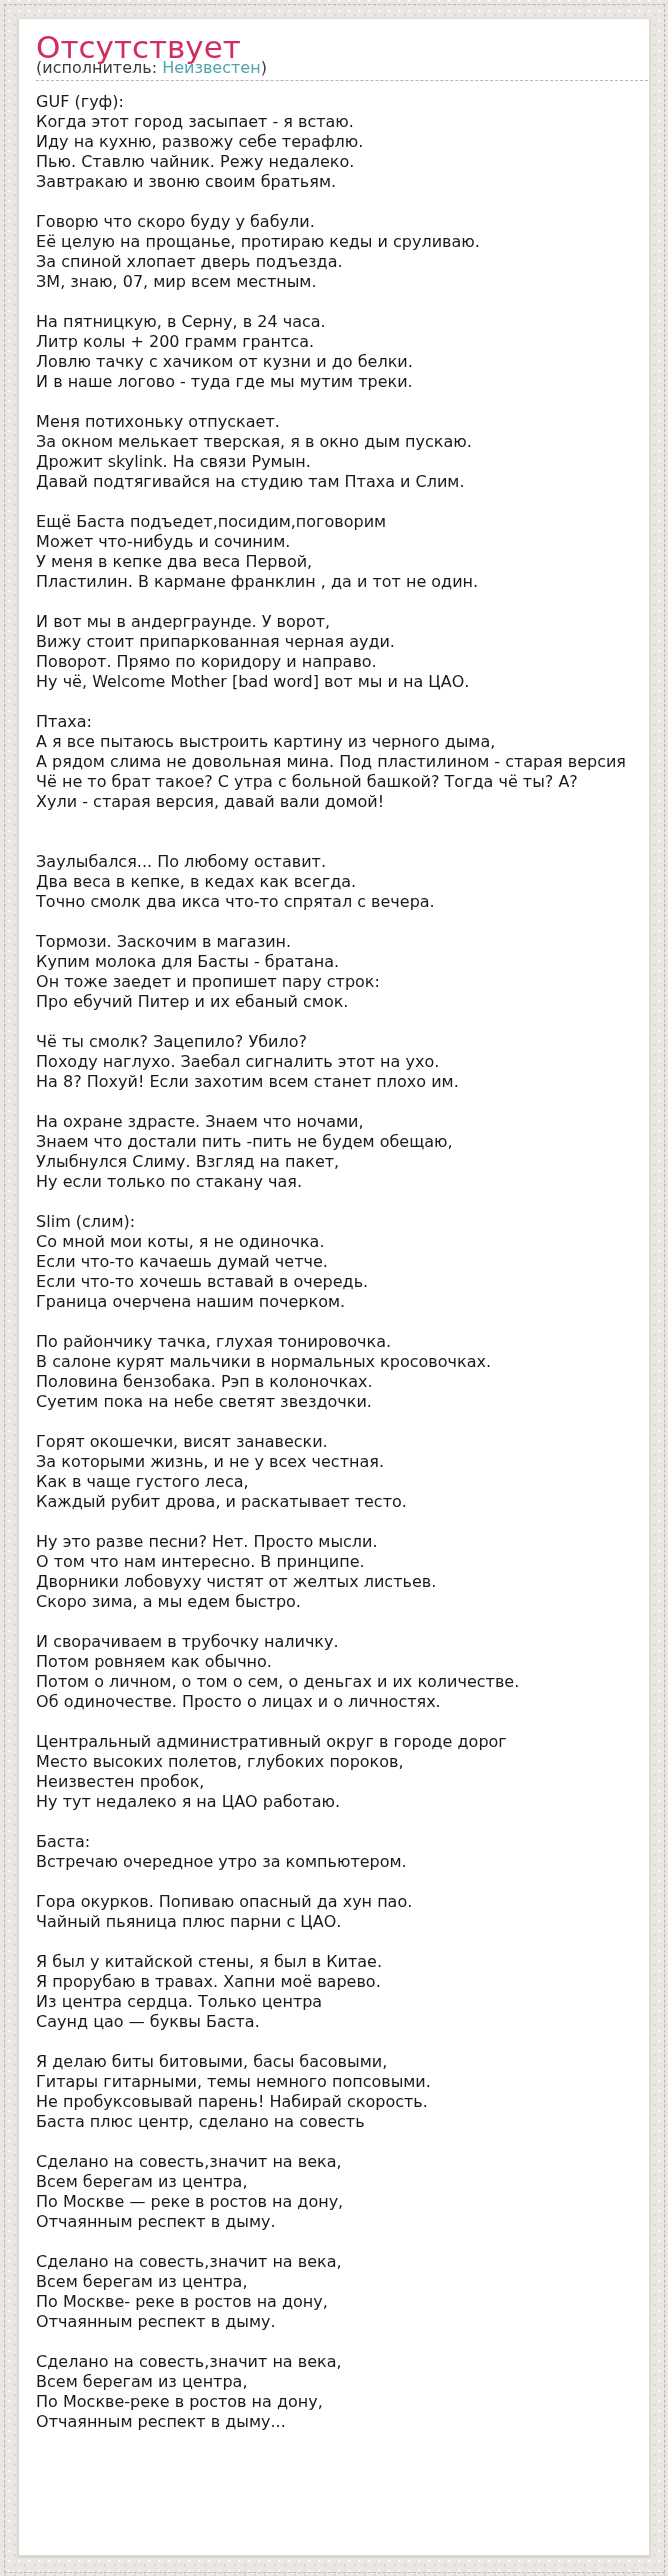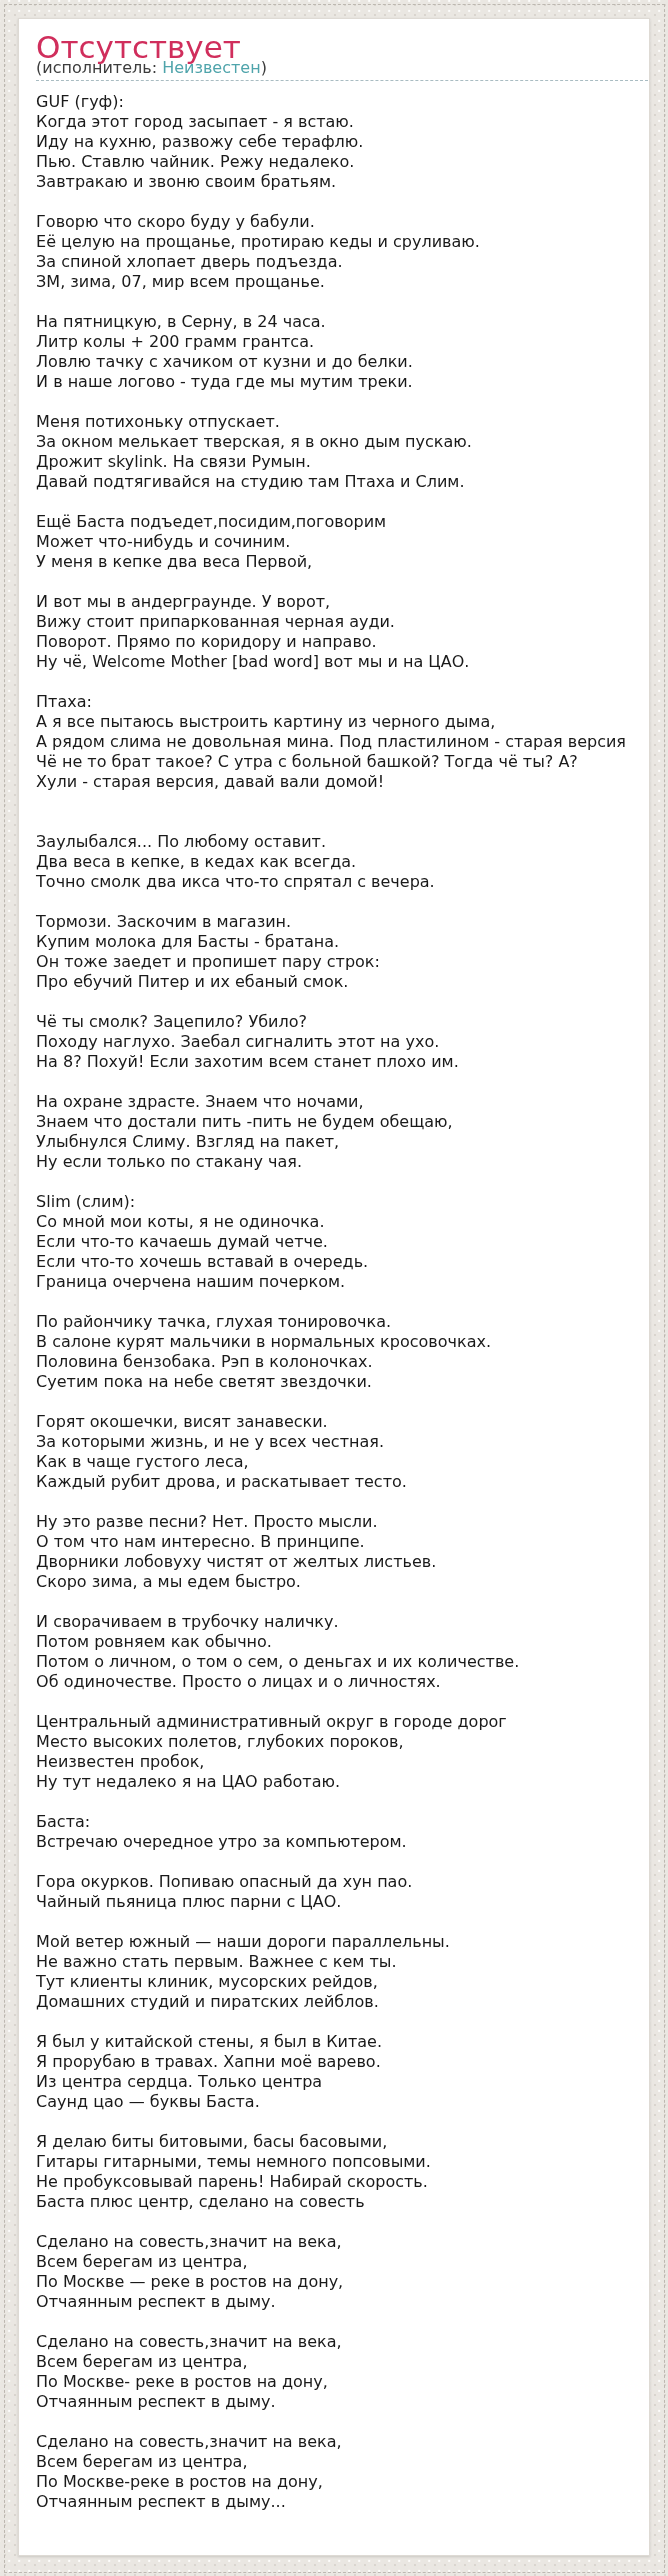--- a/index.html
+++ b/index.html
@@ -63,38 +63,37 @@
 </head>
 <body>
 
 <div class="stitch"></div>
 
 <div class="card">
   <h1 class="song-title" style="color: rgb(208, 46, 92);">Отсутствует</h1>
   <div class="artist-line"><span>(исполнитель: </span><a class="artist-link" style="color: rgb(79, 164, 171);">Неизвестен</a><span>)</span></div>
   <div class="lyrics">
       <p class="stanza"><span>GUF (гуф):</span><br><span>Когда этот город засыпает - я встаю.</span><br><span>Иду на кухню, развожу себе терафлю.</span><br><span>Пью. Ставлю чайник. Режу недалеко.</span><br><span>Завтракаю и звоню своим братьям.</span></p>
-      <p class="stanza"><span>Говорю что скоро буду у бабули.</span><br><span>Её целую на прощанье, протираю кеды и сруливаю.</span><br><span>За спиной хлопает дверь подъезда.</span><br><span>ЗМ, зима, 07, мир всем прощанье.</span></p>
+      <p class="stanza"><span>Говорю что скоро буду у бабули.</span><br><span>Её целую на прощанье, протираю кеды и сруливаю.</span><br><span>За спиной хлопает дверь подъезда.</span><br><span>ЗМ, знаю, 07, мир всем местным.</span></p>
       <p class="stanza"><span>На пятницкую, в Серну, в 24 часа.</span><br><span>Литр колы + 200 грамм грантса.</span><br><span>Ловлю тачку с хачиком от кузни и до белки.</span><br><span>И в наше логово - туда где мы мутим треки.</span></p>
       <p class="stanza"><span>Меня потихоньку отпускает.</span><br><span>За окном мелькает тверская, я в окно дым пускаю.</span><br><span>Дрожит skylink. На связи Румын.</span><br><span>Давай подтягивайся на студию там Птаха и Слим.</span></p>
-      <p class="stanza"><span>Ещё Баста подъедет,посидим,поговорим</span><br><span>Может что-нибудь и сочиним.</span><br><span>У меня в кепке два веса Первой,</span><br></p>
+      <p class="stanza"><span>Ещё Баста подъедет,посидим,поговорим</span><br><span>Может что-нибудь и сочиним.</span><br><span>У меня в кепке два веса Первой,</span><br><span>Пластилин. В кармане франклин , да и тот не один.</span></p>
       <p class="stanza"><span>И вот мы в андерграунде. У ворот,</span><br><span>Вижу стоит припаркованная черная ауди.</span><br><span>Поворот. Прямо по коридору и направо.</span><br><span>Ну чё, Welcome Mother [bad word] вот мы и на ЦАО.</span></p>
       <p class="stanza"><span>Птаха:</span><br><span>А я все пытаюсь выстроить картину из черного дыма,</span><br><span>А рядом слима не довольная мина. Под пластилином - старая версия</span><br><span>Чё не то брат такое? С утра с больной башкой? Тогда чё ты? А?</span><br><span>Хули - старая версия, давай вали домой!</span></p>
       <p class="stanza"><br><span>Заулыбался... По любому оставит.</span><br><span>Два веса в кепке, в кедах как всегда.</span><br><span>Точно смолк два икса что-то спрятал с вечера.</span></p>
       <p class="stanza"><span>Тормози. Заскочим в магазин.</span><br><span>Купим молока для Басты - братана.</span><br><span>Он тоже заедет и пропишет пару строк:</span><br><span>Про ебучий Питер и их ебаный смок.</span></p>
       <p class="stanza"><span>Чё ты смолк? Зацепило? Убило?</span><br><span>Походу наглухо. Заебал сигналить этот на ухо.</span><br><span>На 8? Похуй! Если захотим всем станет плохо им.</span></p>
       <p class="stanza"><span>На охране здрасте. Знаем что ночами,</span><br><span>Знаем что достали пить -пить не будем обещаю,</span><br><span>Улыбнулся Слиму. Взгляд на пакет,</span><br><span>Ну если только по стакану чая.</span></p>
       <p class="stanza"><span>Slim (слим):</span><br><span>Со мной мои коты, я не одиночка.</span><br><span>Если что-то качаешь думай четче.</span><br><span>Если что-то хочешь вставай в очередь.</span><br><span>Граница очерчена нашим почерком.</span></p>
       <p class="stanza"><span>По райончику тачка, глухая тонировочка.</span><br><span>В салоне курят мальчики в нормальных кросовочках.</span><br><span>Половина бензобака. Рэп в колоночках.</span><br><span>Суетим пока на небе светят звездочки.</span></p>
       <p class="stanza"><span>Горят окошечки, висят занавески.</span><br><span>За которыми жизнь, и не у всех честная.</span><br><span>Как в чаще густого леса,</span><br><span>Каждый рубит дрова, и раскатывает тесто.</span></p>
       <p class="stanza"><span>Ну это разве песни? Нет. Просто мысли.</span><br><span>О том что нам интересно. В принципе.</span><br><span>Дворники лобовуху чистят от желтых листьев.</span><br><span>Скоро зима, а мы едем быстро.</span></p>
       <p class="stanza"><span>И сворачиваем в трубочку наличку.</span><br><span>Потом ровняем как обычно.</span><br><span>Потом о личном, о том о сем, о деньгах и их количестве.</span><br><span>Об одиночестве. Просто о лицах и о личностях.</span></p>
       <p class="stanza"><span>Центральный административный округ в городе дорог</span><br><span>Место высоких полетов, глубоких пороков,</span><br><span>Неизвестен пробок,</span><br><span>Ну тут недалеко я на ЦАО работаю.</span></p>
       <p class="stanza"><span>Баста:</span><br><span>Встречаю очередное утро за компьютером.</span><br><br><span>Гора окурков. Попиваю опасный да хун пао.</span><br><span>Чайный пьяница плюс парни с ЦАО.</span></p>
-      <p class="stanza"><span>Мой ветер южный — наши дороги параллельны.</span><br><span>Не важно стать первым. Важнее с кем ты.</span><br><span>Тут клиенты клиник, мусорских рейдов,</span><br><span>Домашних студий и пиратских лейблов.</span></p>
       <p class="stanza"><span>Я был у китайской стены, я был в Китае.</span><br><span>Я прорубаю в травах. Хапни моё варево.</span><br><span>Из центра сердца. Только центра</span><br><span>Саунд цао — буквы Баста.</span></p>
       <p class="stanza"><span>Я делаю биты битовыми, басы басовыми,</span><br><span>Гитары гитарными, темы немного попсовыми.</span><br><span>Не пробуксовывай парень! Набирай скорость.</span><br><span>Баста плюс центр, сделано на совесть</span></p>
       <p class="stanza"><span>Сделано на совесть,значит на века,</span><br><span>Всем берегам из центра,</span><br><span>По Москве — реке в ростов на дону,</span><br><span>Отчаянным респект в дыму.</span></p>
       <p class="stanza"><span>Сделано на совесть,значит на века,</span><br><span>Всем берегам из центра,</span><br><span>По Москве- реке в ростов на дону,</span><br><span>Отчаянным респект в дыму.</span></p>
       <p class="stanza"><span>Сделано на совесть,значит на века,</span><br><span>Всем берегам из центра,</span><br><span>По Москве-реке в ростов на дону,</span><br><span>Отчаянным респект в дыму...</span></p>
     </div>
 </div>
 
 
 </body></html>

